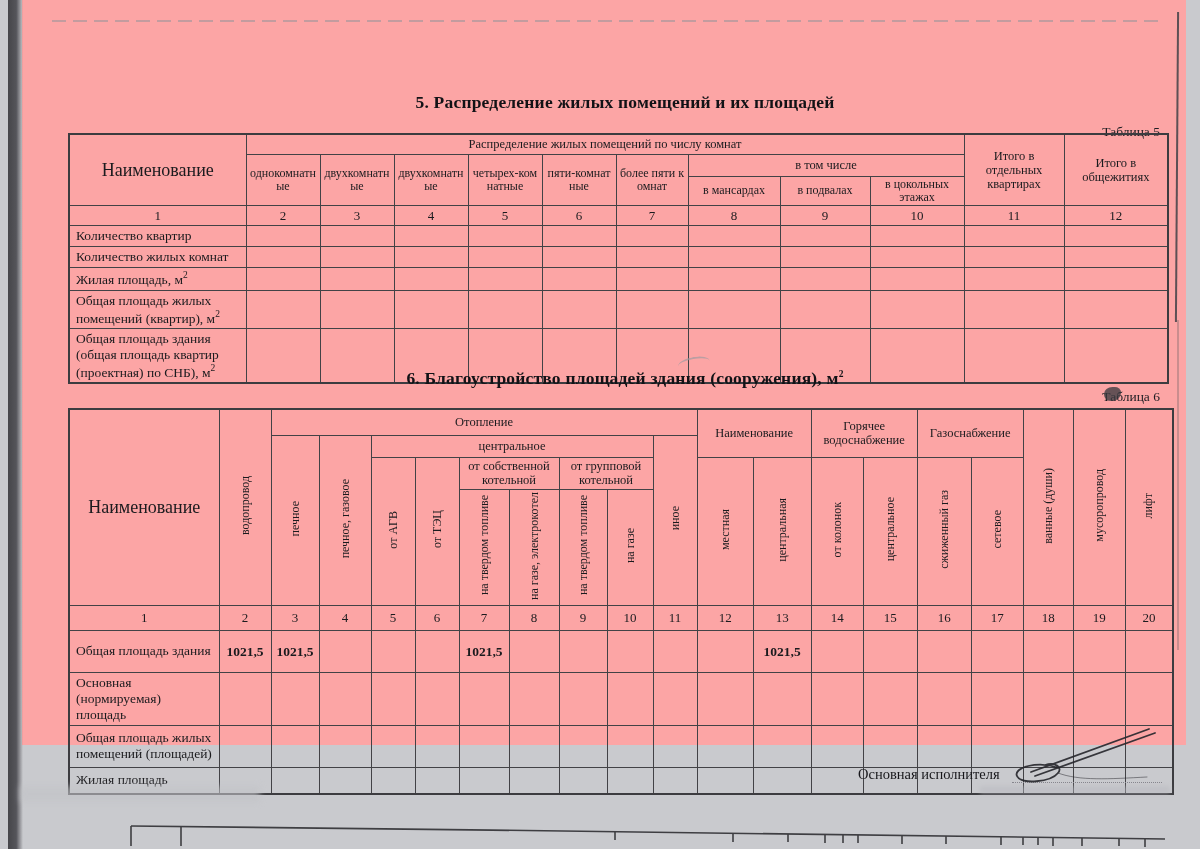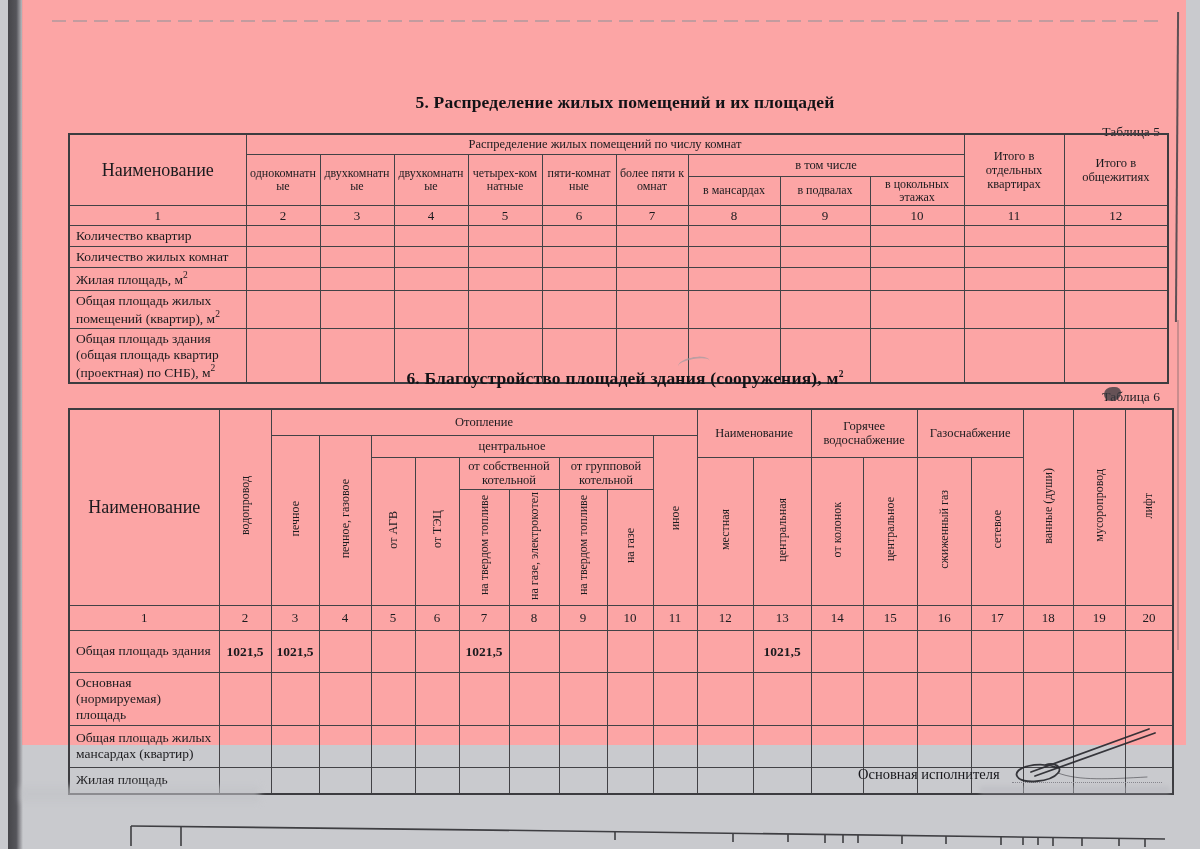--- a/index.html
+++ b/index.html
@@ -325,21 +325,21 @@
           <td></td>
           <td></td>
           <td></td>
           <td></td>
           <td></td>
           <td></td>
           <td></td>
           <td></td>
         </tr>
       <tr class="d42">
-        <td class="lbl"><span>Общая площадь жилых мансардах (квартир)</span></td>
+        <td class="lbl"><span>Общая площадь жилых помещений (площадей)</span></td>
       <td></td>
           <td></td>
           <td></td>
           <td></td>
           <td></td>
           <td></td>
           <td></td>
           <td></td>
           <td></td>
           <td></td>

